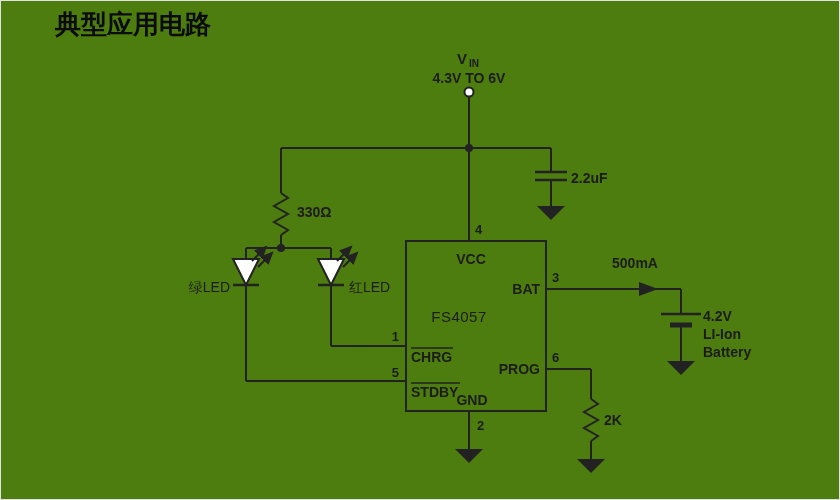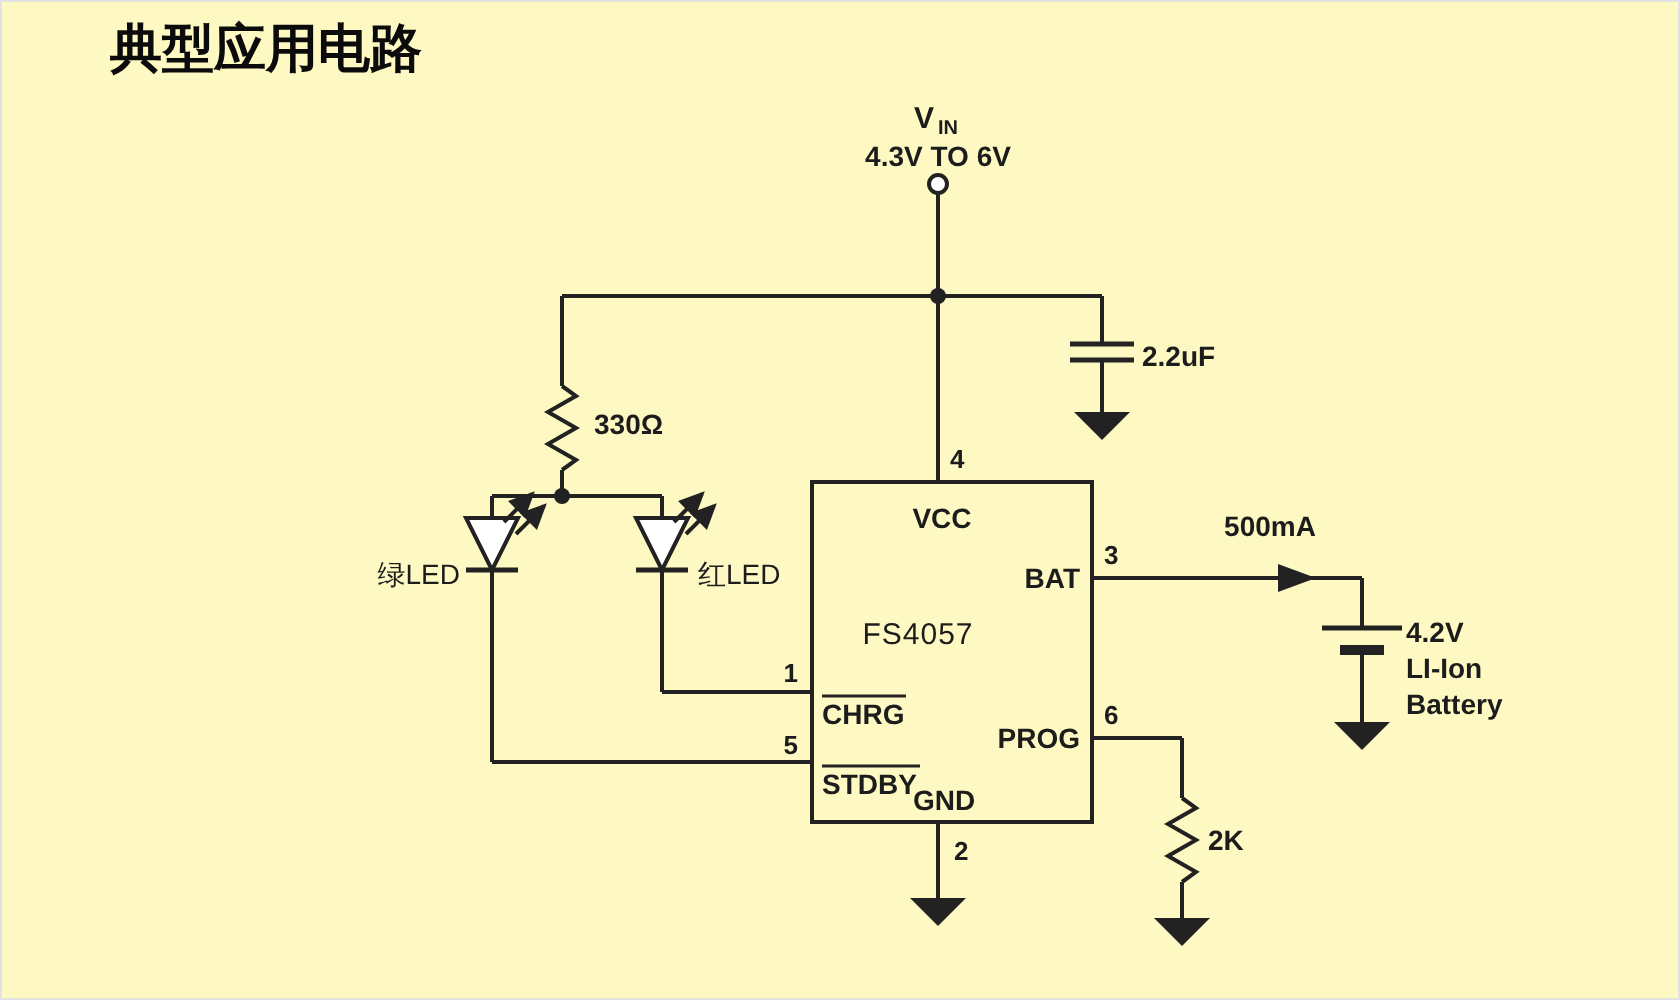--- a/index.html
+++ b/index.html
@@ -1,19 +1,19 @@
 <!DOCTYPE html>
 <html><head>
 <meta charset="utf-8">
 <style>
   html,body{margin:0;padding:0;background:#fff;}
   .page{
     position:relative;
     width:840px;height:500px;
-    background:#fef9c3;
+    background:#4d7c0f;
     border:1px solid #e2e2e2;
     box-sizing:border-box;
     overflow:hidden;
     font-family:"Liberation Sans", sans-serif;
   }
   .title{
     position:absolute;
     left:54px;top:6px;
     font-size:26px;
     font-weight:700;

